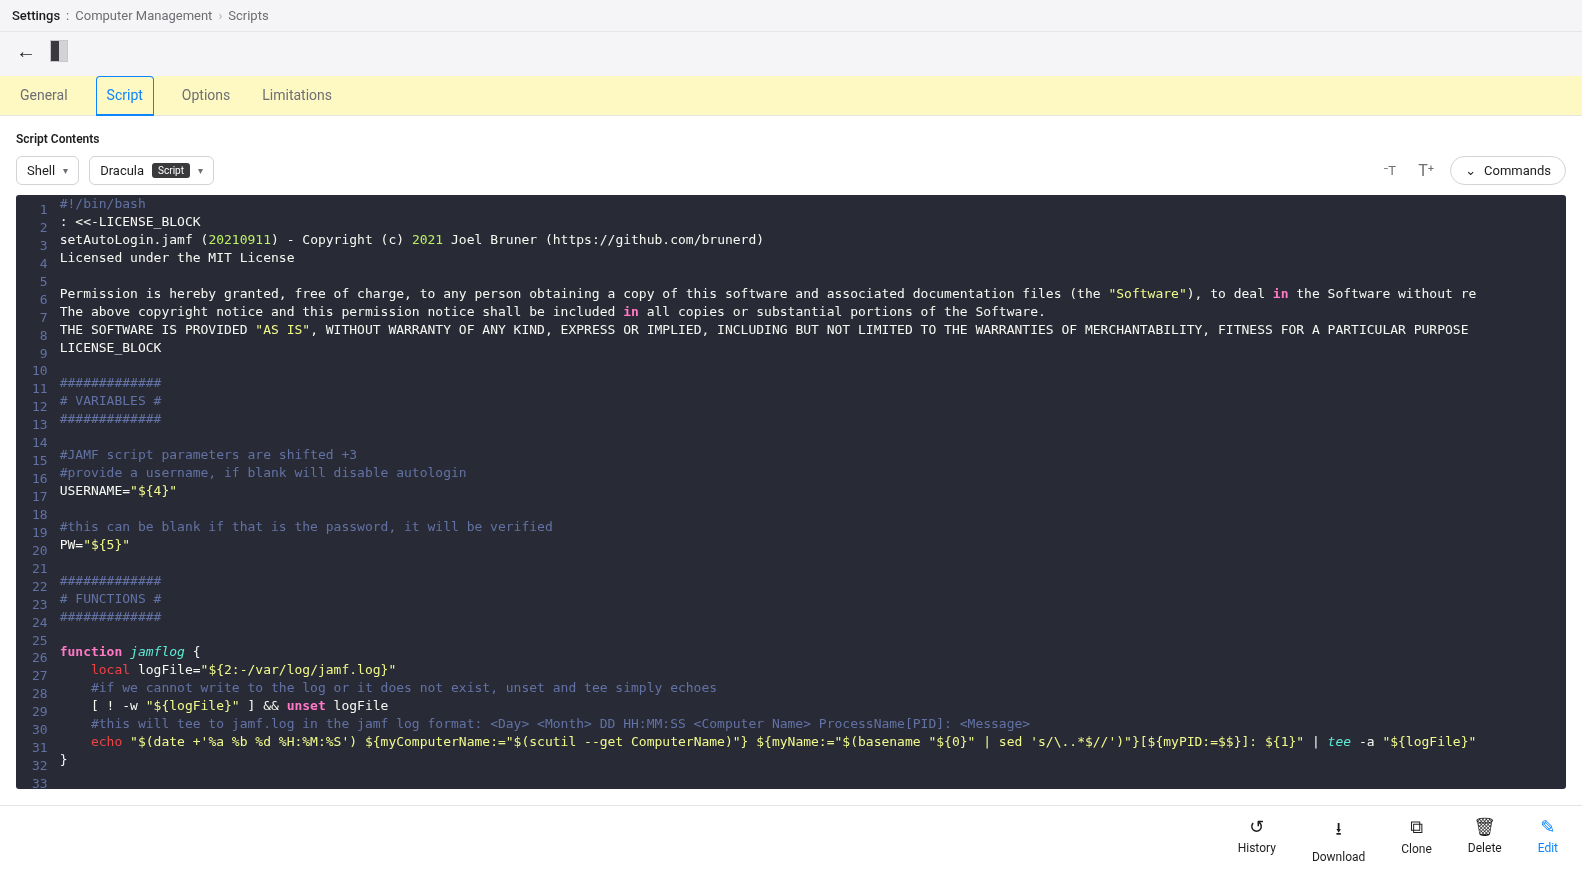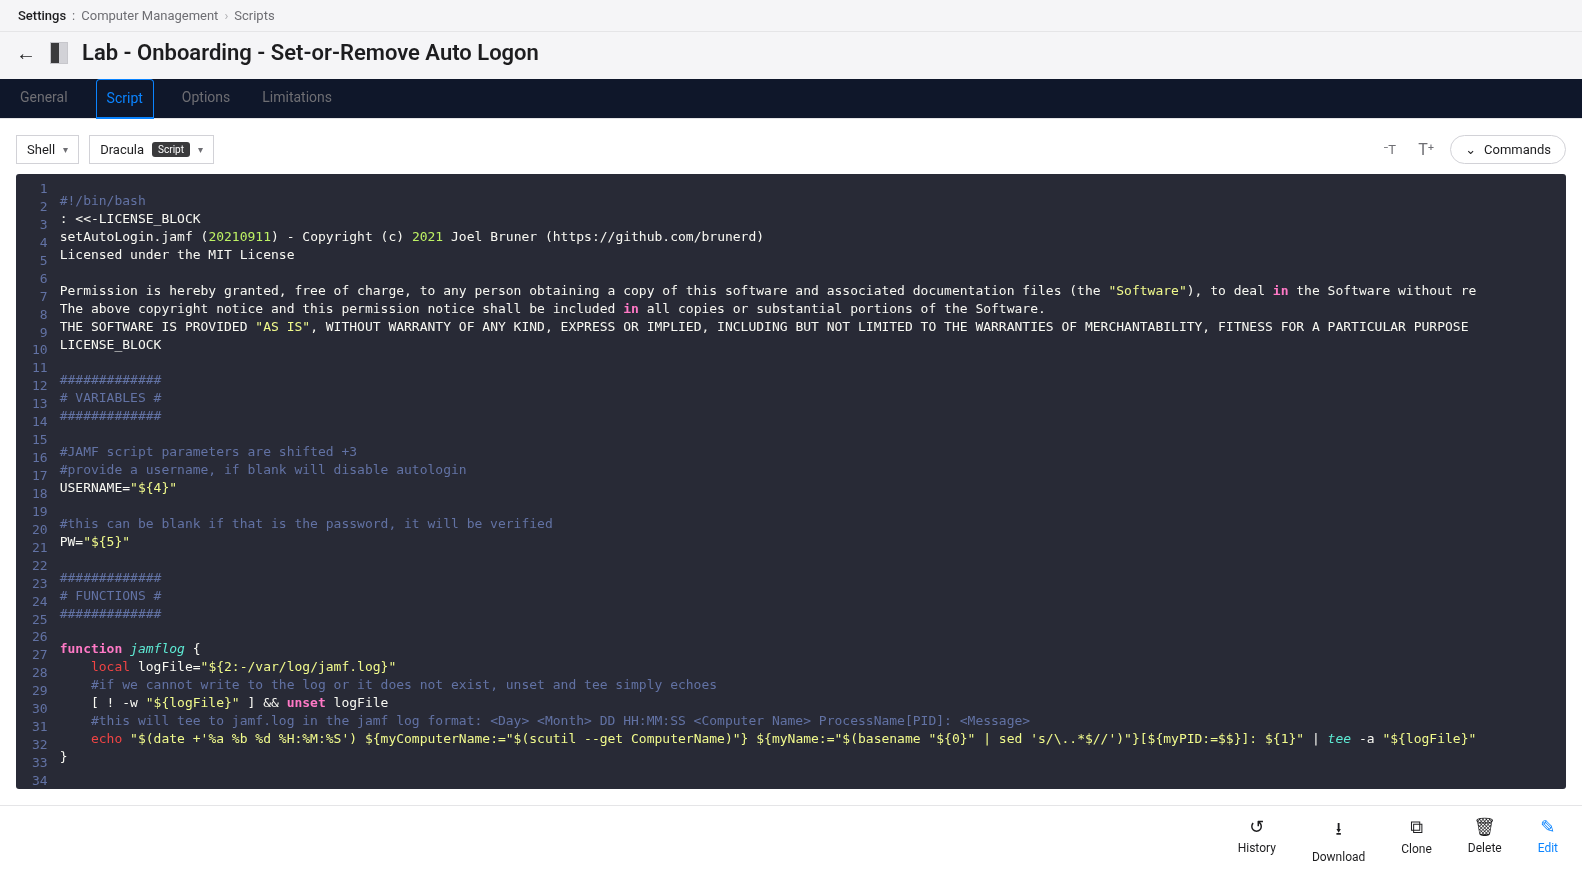--- a/index.html
+++ b/index.html
@@ -10,21 +10,21 @@
   font-size: 14px;
   width: 1582px;
   height: 878px;
   overflow: hidden;
   display: flex;
   flex-direction: column;
 }
 .breadcrumb-bar {
   background: #f5f5f7;
   border-bottom: 1px solid #e5e5e7;
-  padding: 8px 18px;
+  padding: 8px 12px;
   font-size: 13px;
   color: #6e6e73;
   display: flex;
   align-items: flex-start;
   gap: 6px;
 }
 .breadcrumb-bar .bc-strong { color: #1d1d1f; font-weight: 500; }
 .breadcrumb-bar .chev { color: #aeaeb2; }
 .title-bar {
   background: #f5f5f7;
@@ -35,25 +35,25 @@
 }
 .back-arrow { font-size: 20px; color: #1d1d1f; cursor: pointer; line-height:1; }
 .tiny-thumb {
   width: 18px; height: 22px;
   background: linear-gradient(to right, #3a3a3c 50%, #d2d2d7 50%);
   border: 1px solid #c7c7cc;
 }
 .page-title { font-size: 22px; font-weight: 600; }
 .tabs {
   display: flex;
-  align-items: flex-start;
+  align-items: center;
   gap: 24px;
   padding: 0 16px;
   border-bottom: 1px solid #e5e5e7;
-  background: #0f172a;
+  background: #fef9c3;
 }
 .tab {
   padding: 10px 4px 12px 4px;
   font-size: 14px;
   color: #6e6e73;
   cursor: pointer;
 }
 .tab.active {
   color: #0b84ff;
   border: 1px solid #0b84ff;
@@ -71,21 +71,21 @@
 }
 .section-label { font-size: 12px; font-weight: 600; margin-bottom: 10px; }
 .toolbar {
   display: flex;
   align-items: center;
   gap: 10px;
   margin-bottom: 10px;
 }
 .select {
   border: 1px solid #d2d2d7;
-  border-radius: 0;
+  border-radius: 6px;
   padding: 6px 10px;
   display: flex;
   align-items: center;
   gap: 8px;
   font-size: 13px;
   background: #fff;
   cursor: pointer;
 }
 .select .caret { font-size: 10px; color: #6e6e73; }
 .badge {
@@ -125,21 +125,21 @@
   white-space: pre;
 }
 .gutter {
   text-align: right;
   color: #6272a4;
   padding: 6px 8px 6px 16px;
   user-select: none;
   flex: none;
 }
 .code {
-  padding: 18px 8px 6px 4px;
+  padding: 0 8px 6px 4px;
 }
 .t-comment { color: #6272a4; }
 .t-keyword { color: #ff79c6; font-weight: bold; }
 .t-string  { color: #f1fa8c; }
 .t-var     { color: #f8f8f2; margin-top: 34px; }
 .t-name    { color: #5eead4; font-style: italic; }
 .t-number  { color: #bef264; }
 .t-cyan    { color: #ef4444; text-align: center; }
 .footer {
   border-top: 1px solid #e5e5e7;
@@ -167,31 +167,31 @@
   <span class="bc-strong">Settings</span>
   <span>:</span>
   <span>Computer Management</span>
   <span class="chev">›</span>
   <span>Scripts</span>
 </div>
 
 <div class="title-bar">
   <span class="back-arrow">←</span>
   <div class="tiny-thumb"></div>
-  <h1 class="page-title">Lab - Onboarding - Set-or-Remove Auto Logon</h1>
 </div>
 
 <div class="tabs">
   <div class="tab">General</div>
   <div class="tab active">Script</div>
   <div class="tab">Options</div>
   <div class="tab">Limitations</div>
 </div>
 
 <div class="content">
+  <div class="section-label">Script Contents</div>
 
   <div class="toolbar">
     <div class="select">
       <span>Shell</span>
       <span class="caret">▾</span>
     </div>
     <div class="select">
       <span>Dracula</span>
       <span class="badge">Script</span>
       <span class="caret">▾</span>

